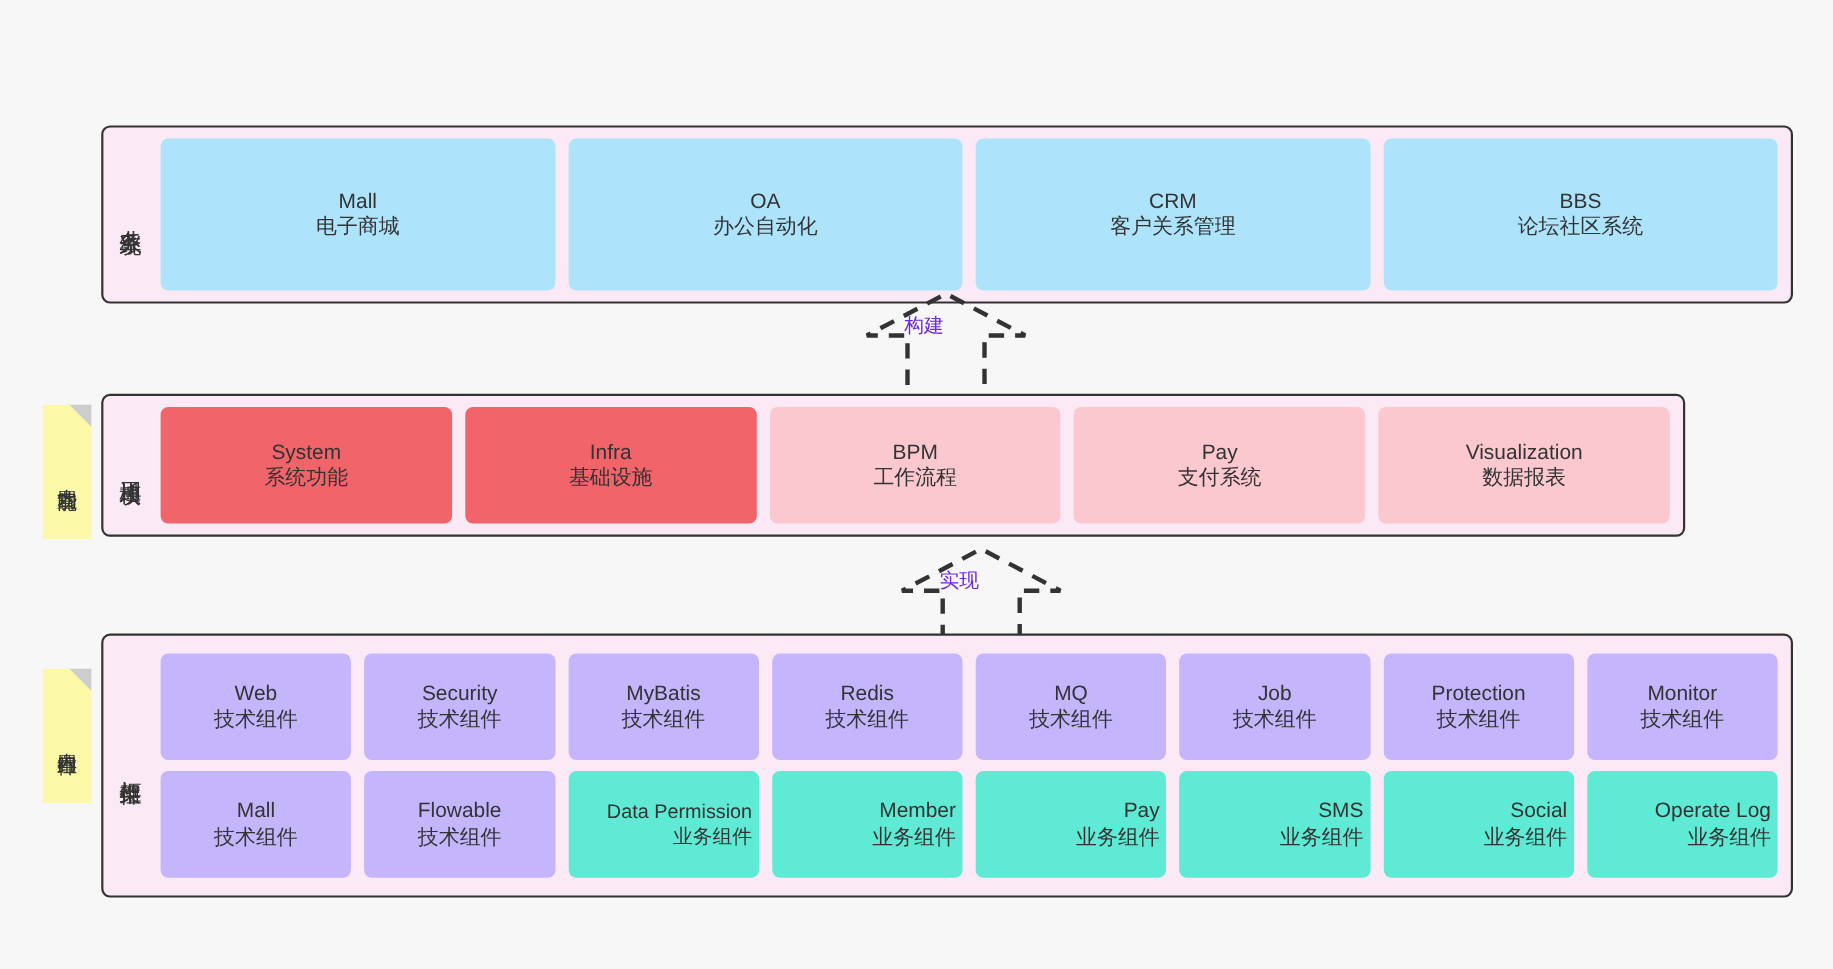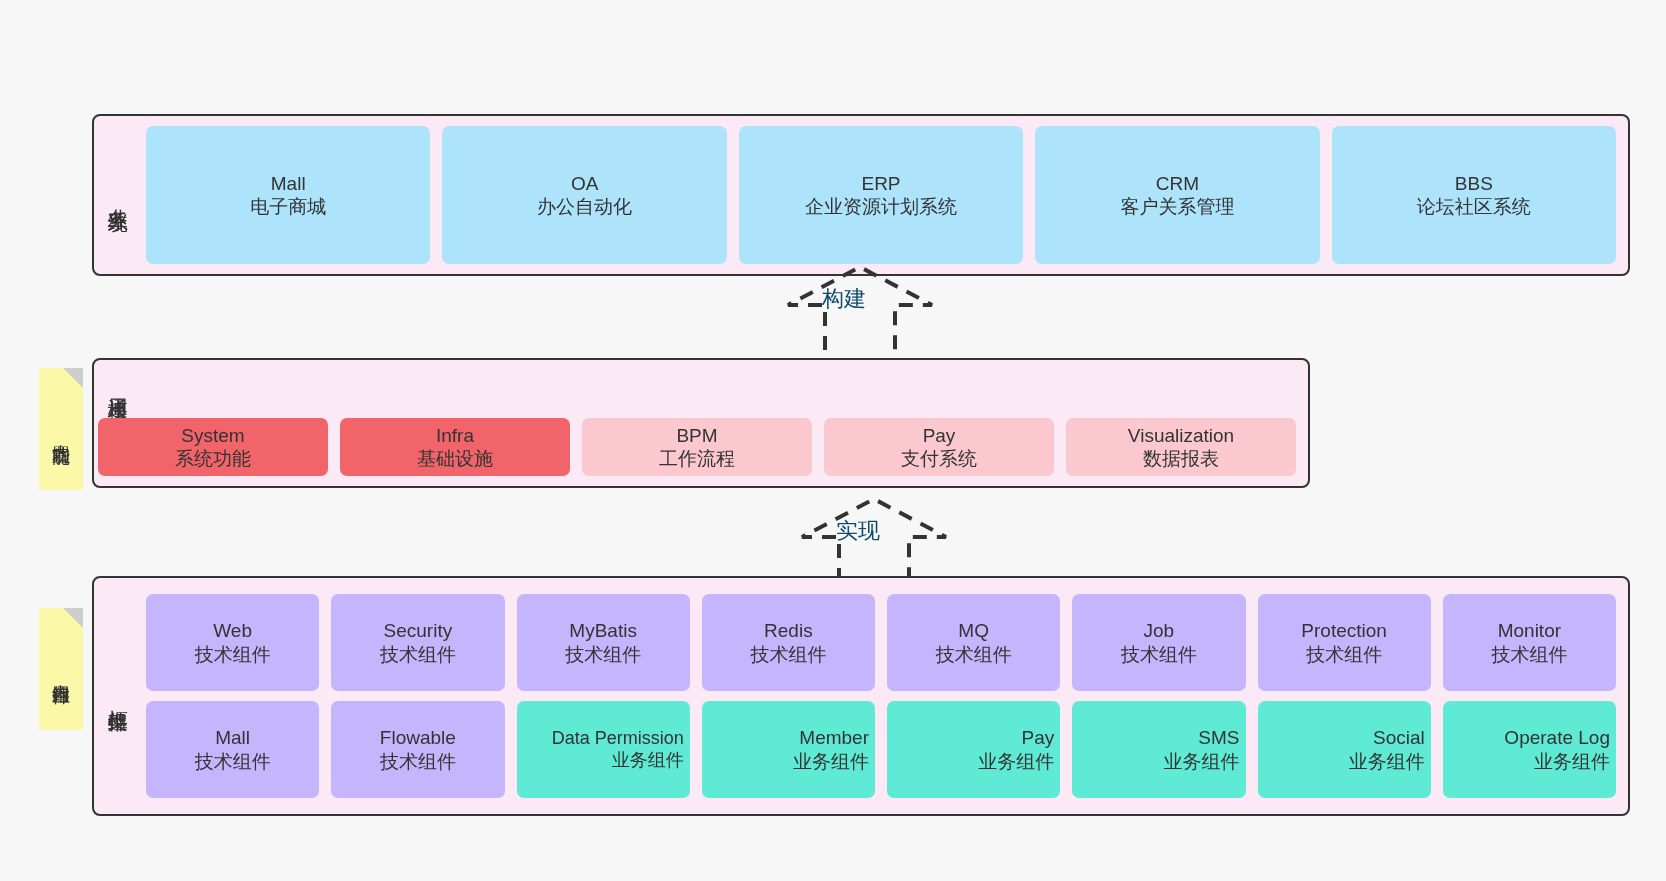--- a/index.html
+++ b/index.html
@@ -119,46 +119,42 @@
     padding-top: 6px;
   }
 
   
   .arrow {
     position: absolute;
     pointer-events: none;
   }
   .arrow .label {
     position: absolute;
-    font-size: 22px;
-    color: #0c4a6e;
+    font-size: 18px;
+    color: #6d28d9;
     background: transparent;
     white-space: nowrap;
     user-select: none;
   }
 </style>
 </head>
 <body>
 
 <div class="canvas">
 
   <div class="layer" id="layer-business" style="left:92px; top:114px; width:1538px; height:162px;">
     <div class="layer-title">业务系统</div>
     <div class="layer-body">
       <div class="node blue">
         <span class="l1">Mall</span>
         <span class="l2">电子商城</span>
       </div>
       <div class="node blue">
         <span class="l1">OA</span>
         <span class="l2">办公自动化</span>
-      </div>
-      <div class="node blue">
-        <span class="l1">ERP</span>
-        <span class="l2">企业资源计划系统</span>
       </div>
       <div class="node blue">
         <span class="l1">CRM</span>
         <span class="l2">客户关系管理</span>
       </div>
       <div class="node blue">
         <span class="l1">BBS</span>
         <span class="l2">论坛社区系统</span>
       </div>
     </div>
@@ -169,21 +165,21 @@
       <path d="M 45 88 L 45 43 L 8 43 L 80 5 L 152 43 L 115 43 L 115 88" fill="none" stroke="#333333" stroke-width="4" stroke-dasharray="14 10" stroke-linejoin="miter"></path>
     </svg>
     <span class="label" style="left:42px; top:22px;">构建</span>
   </div>
 
   <div class="sticky" style="left:39px; top:368px; height:122px;">
     <span class="fold"></span>
     <span class="txt">内置功能</span>
   </div>
 
-  <div class="layer" id="layer-modules" style="left:92px; top:358px; width:1218px; height:130px;flex-direction:column;">
+  <div class="layer" id="layer-modules" style="left:92px; top:358px; width:1440px; height:130px;">
     <div class="layer-title">通用模块</div>
     <div class="layer-body">
       <div class="node red">
         <span class="l1">System</span>
         <span class="l2">系统功能</span>
       </div>
       <div class="node red">
         <span class="l1">Infra</span>
         <span class="l2">基础设施</span>
       </div>
@@ -195,21 +191,21 @@
         <span class="l1">Pay</span>
         <span class="l2">支付系统</span>
       </div>
       <div class="node pink">
         <span class="l1">Visualization</span>
         <span class="l2">数据报表</span>
       </div>
     </div>
   </div>
 
-  <div class="arrow" style="left:794px; top:494px; width:160px; height:95px;">
+  <div class="arrow" style="left:812px; top:494px; width:160px; height:95px;">
     <svg width="160" height="95" viewBox="0 0 160 95">
       <path d="M 45 88 L 45 43 L 8 43 L 80 5 L 152 43 L 115 43 L 115 88" fill="none" stroke="#333333" stroke-width="4" stroke-dasharray="14 10" stroke-linejoin="miter"></path>
     </svg>
     <span class="label" style="left:42px; top:22px;">实现</span>
   </div>
 
   <div class="sticky" style="left:39px; top:608px; height:122px;">
     <span class="fold"></span>
     <span class="txt">内置组件</span>
   </div>

